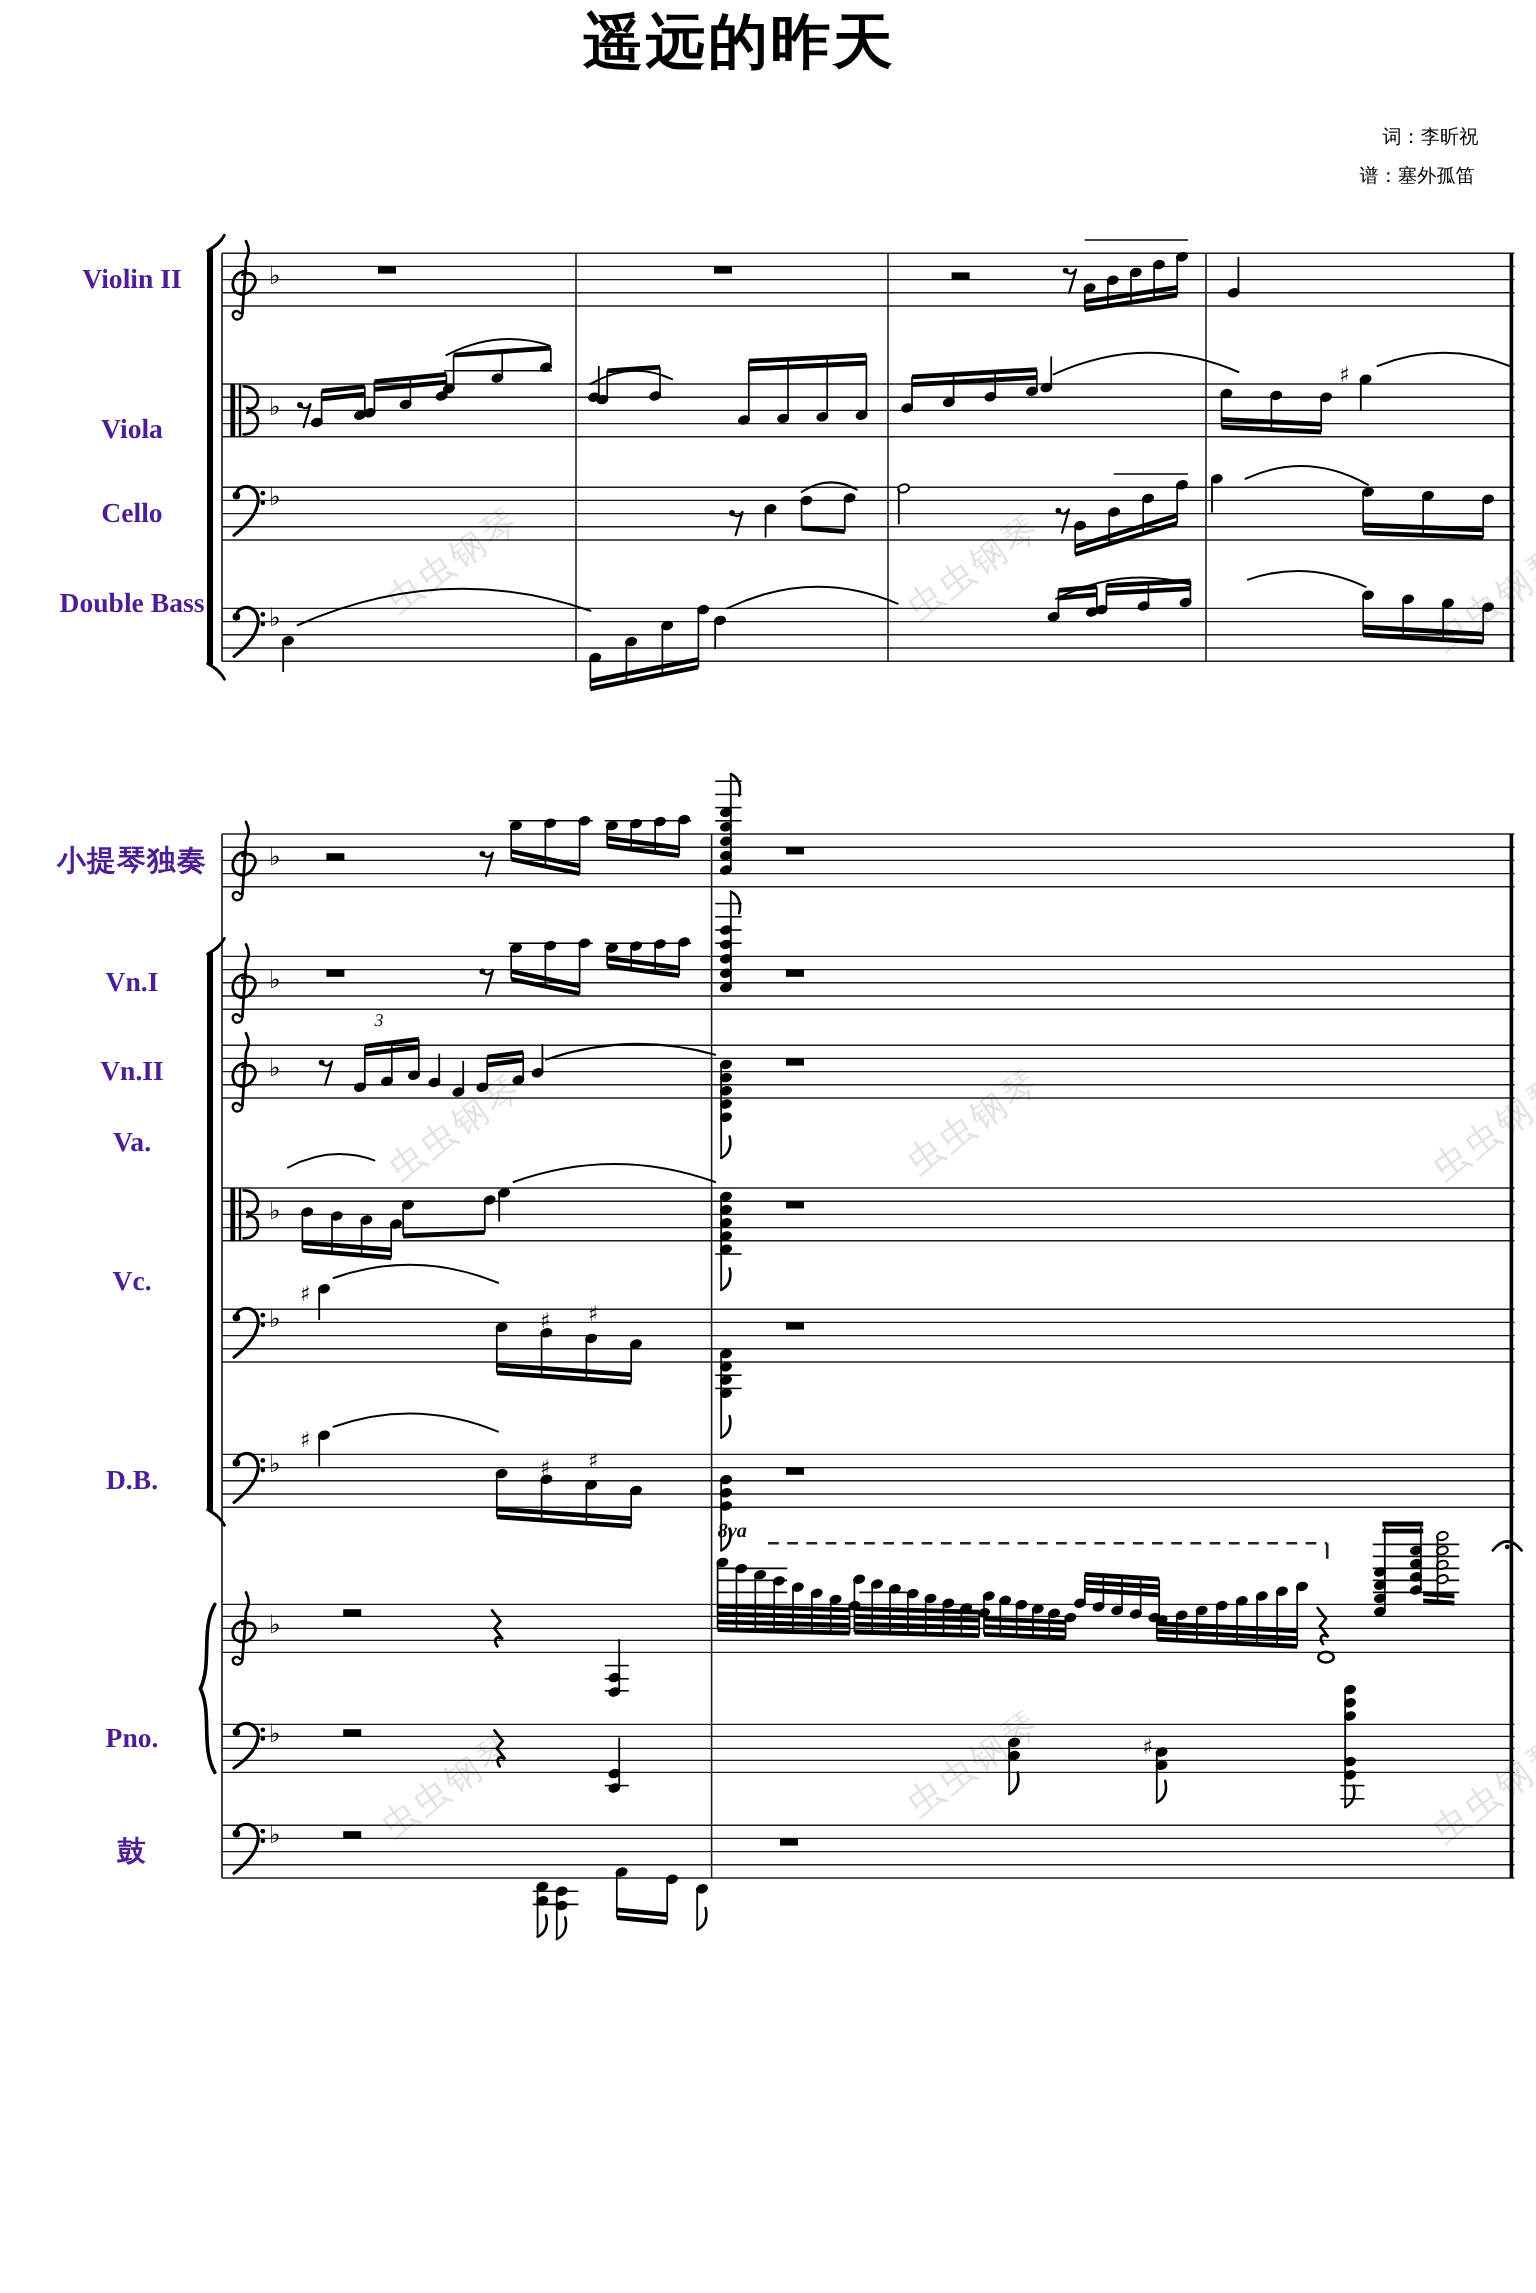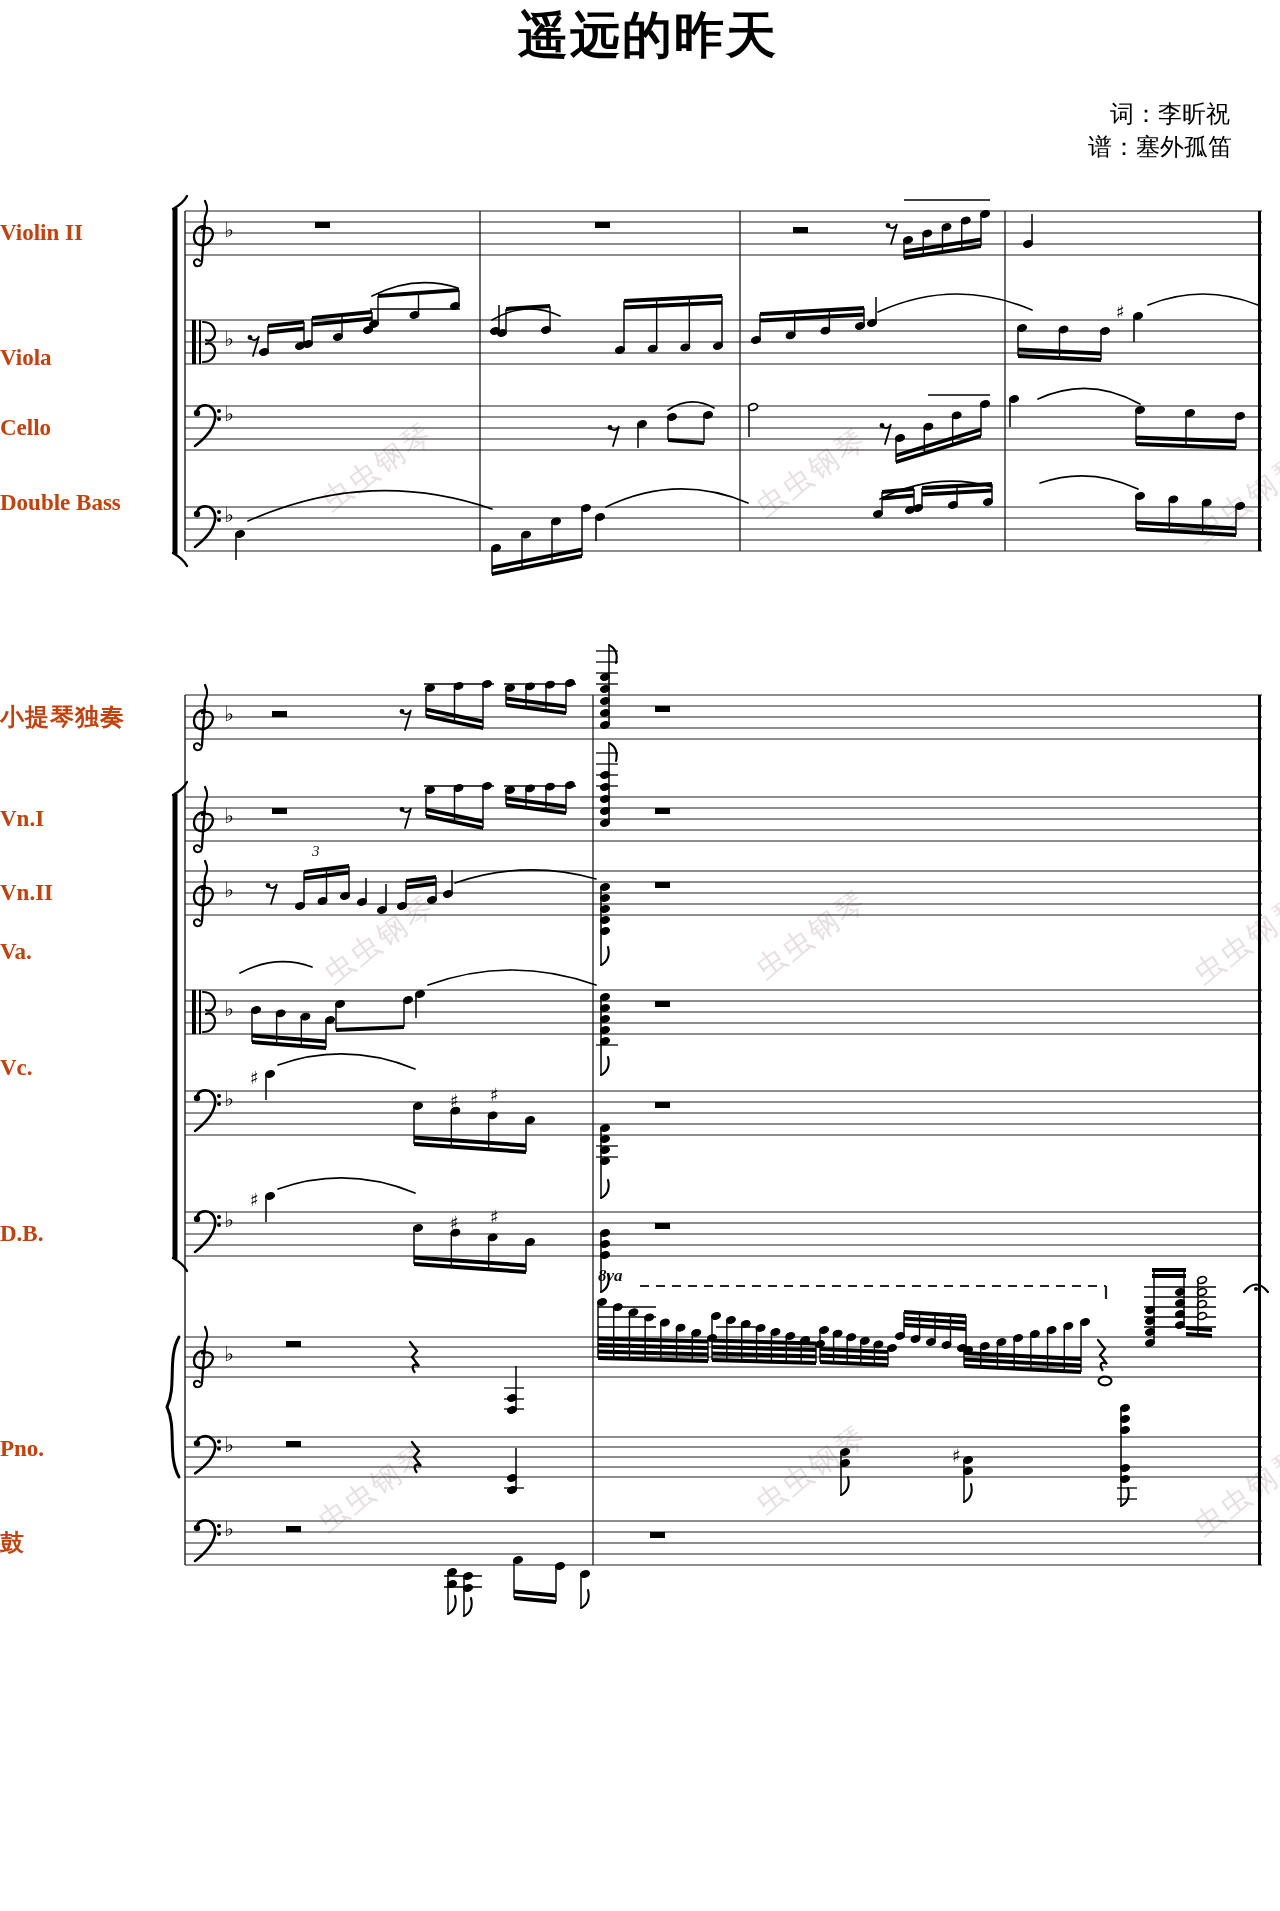--- a/index.html
+++ b/index.html
@@ -1,25 +1,25 @@
 <!DOCTYPE html>
 <html><head>
 <meta charset="utf-8">
 <style>
   html,body{margin:0;padding:0;background:#fff;}
   .page{position:relative;width:1280px;height:1911px;background:#fff;overflow:hidden;
         font-family:"Liberation Serif",serif;}
   .title{position:absolute;top:2px;left:0;width:1232px;text-align:center;
-         font-size:50px;font-weight:bold;color:#000;letter-spacing:2px;padding-left:32px;}
-  .credits{position:absolute;top:98px;right:48px;text-align:left;font-size:24px;
+         font-size:50px;font-weight:bold;color:#000;letter-spacing:2px;}
+  .credits{position:absolute;top:98px;right:48px;text-align:center;font-size:16px;
            color:#000;line-height:33px;}
   .credit-line{white-space:pre;}
   .credits .c2{margin-left:-22px;}
-  .staff-label{position:absolute;left:0;width:180px;text-align:left;font-weight:bold;
-               font-size:23px;color:#c2410c;transform:translateY(-50%);}
+  .staff-label{position:absolute;left:0;width:180px;text-align:center;font-weight:bold;
+               font-size:23px;color:#4c1d95;transform:translateY(-50%);padding-left:20px;}
   .staff-label.cjk{font-size:24px;letter-spacing:1px;}
   .watermark{position:absolute;color:#e6e0e0;font-size:29px;letter-spacing:3px;
              transform:translate(-50%,-50%) rotate(-35deg);white-space:nowrap;
              font-family:"Liberation Sans",sans-serif;pointer-events:none;}
   .ottava{position:absolute;font-style:italic;font-weight:bold;font-size:17px;color:#111;text-align:right;}
   .tuplet{position:absolute;font-style:italic;font-size:15px;color:#111;}
   svg.score{position:absolute;left:0;top:0;}
 </style>
 </head>
 <body>

